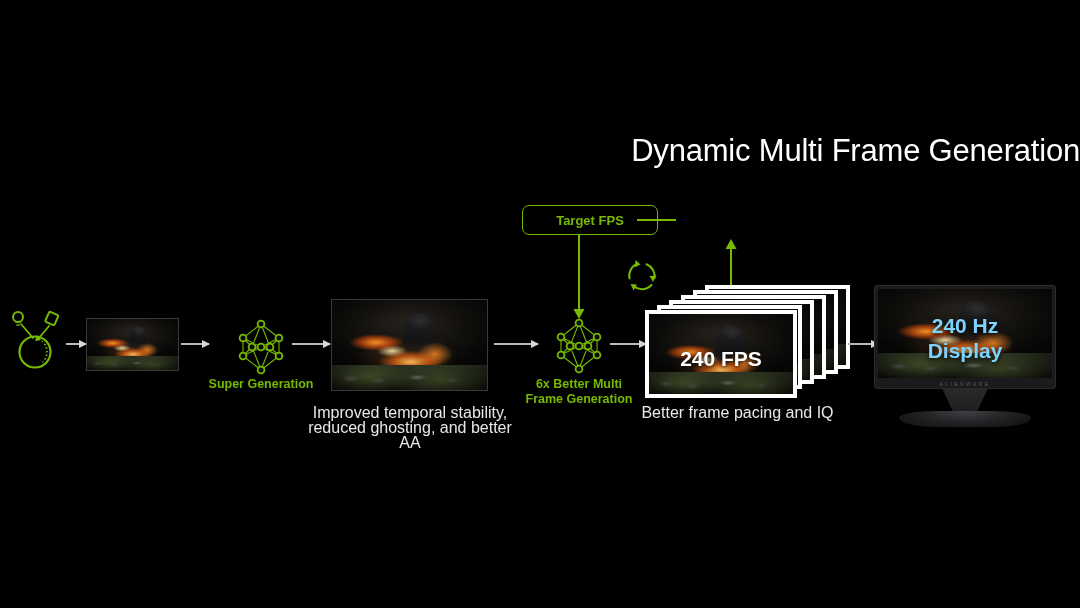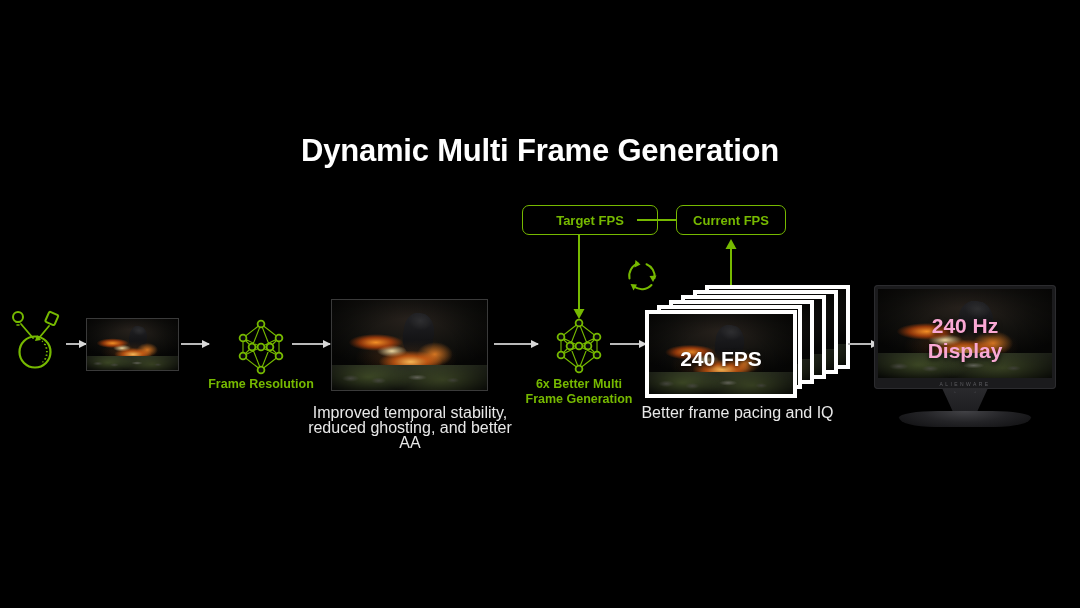--- a/index.html
+++ b/index.html
@@ -6,22 +6,22 @@
   html, body {
     width: 1080px; height: 608px;
     background: #000; overflow: hidden;
     font-family: "Liberation Sans", sans-serif;
   }
   #stage { position: relative; width: 1080px; height: 608px; background: #000; }
 
   
   .title {
     position: absolute; left: 0; top: 133px; width: 1080px;
-    text-align: center; color: #ffffff;
-    font-size: 31px; font-weight: bold; letter-spacing: -0.2px;
+    text-align: right; color: #ffffff;
+    font-size: 31px; font-weight: normal; letter-spacing: -0.2px;
   }
 
   
   .green-label {
     position: absolute; color: #76b900; font-weight: bold;
     font-size: 12.5px; line-height: 15px; text-align: center;
   }
   .white-cap {
     position: absolute; color: #e8e8e8; font-size: 16px;
     line-height: 15px; text-align: center;
@@ -113,21 +113,21 @@
     background: #1b1b1d; border-radius: 4px; padding: 4px 4px 11px 4px;
     box-shadow: 0 0 0 1px #2c2c2f inset;
   }
   .mon-screen { position: relative; width: 100%; height: 100%; overflow: hidden; background: #000; }
   .mon-brand {
     position: absolute; left: 0; right: 0; bottom: 2px; text-align: center;
     color: #5c5c60; font-size: 5px; letter-spacing: 2.4px;
   }
   .mon-text {
     position: absolute; left: 0; right: 0; top: 24px; text-align: center;
-    color: #f9a8d4; font-weight: bold; font-size: 21px; line-height: 25px;
+    color: #7dd3fc; font-weight: bold; font-size: 21px; line-height: 25px;
     text-shadow: 0 2px 5px rgba(0,0,0,.85);
   }
   .mon-neck {
     position: absolute; left: 50%; transform: translateX(-50%); top: 103px;
     width: 46px; height: 26px;
     background: linear-gradient(180deg,#2a2a2d 0%, #1d1d20 100%);
     clip-path: polygon(0 0, 100% 0, 74% 100%, 26% 100%);
   }
   .mon-neck::after {
     content:""; position:absolute; left:50%; top:3px; transform:translateX(-50%);
@@ -198,21 +198,21 @@
         <circle cx="29" cy="29" r="3.4"></circle>
           <circle cx="38" cy="29" r="3.4"></circle>
         <circle cx="11" cy="38" r="3.4"></circle>
           <circle cx="47" cy="38" r="3.4"></circle>
         <circle cx="29" cy="52" r="3.4"></circle>
       </g>
     </svg>
   </div>
 
   <div class="green-label" style="left:176px; top:377px; width:170px;">
-    <div>Frame Resolution</div>
+    <div>Super Generation</div>
   </div>
 
   <div class="arrow-grey" style="left:292px; top:343px; width:38px;"></div>
 
   <div class="frame" style="left:331px; top:299px; width:157px; height:92px;">
     <div class="scene">
       <div class="glow"></div>
         <div class="figure"></div>
         <div class="fire"></div>
       <div class="ground"></div>
@@ -222,23 +222,20 @@
   </div>
   <div class="white-cap" style="left:305px; top:405px; width:210px;">
     <div>Improved temporal stability,</div>
     <div>reduced ghosting, and better AA</div>
   </div>
 
   <div class="arrow-grey" style="left:494px; top:343px; width:44px;"></div>
 
   <div class="fps-box" style="left:522px; top:205px; width:136px; height:30px;">
     <span>Target FPS</span>
-  </div>
-  <div class="fps-box" style="left:676px; top:205px; width:110px; height:30px;">
-    <span>Current FPS</span>
   </div>
 
   <div class="gline" style="left:637px; top:219px; width:39px; height:1.6px;"></div>
 
   <div class="gline" style="left:578px; top:235px; width:1.6px; height:76px;"></div>
   <div class="icon" style="left:573px; top:305px; width:12px; height:10px;">
     <svg width="12" height="10" viewBox="0 0 12 10">
         <path d="M6 10 L0.5 0 L11.5 0 Z" fill="#76b900"></path>
       </svg>
   </div>

